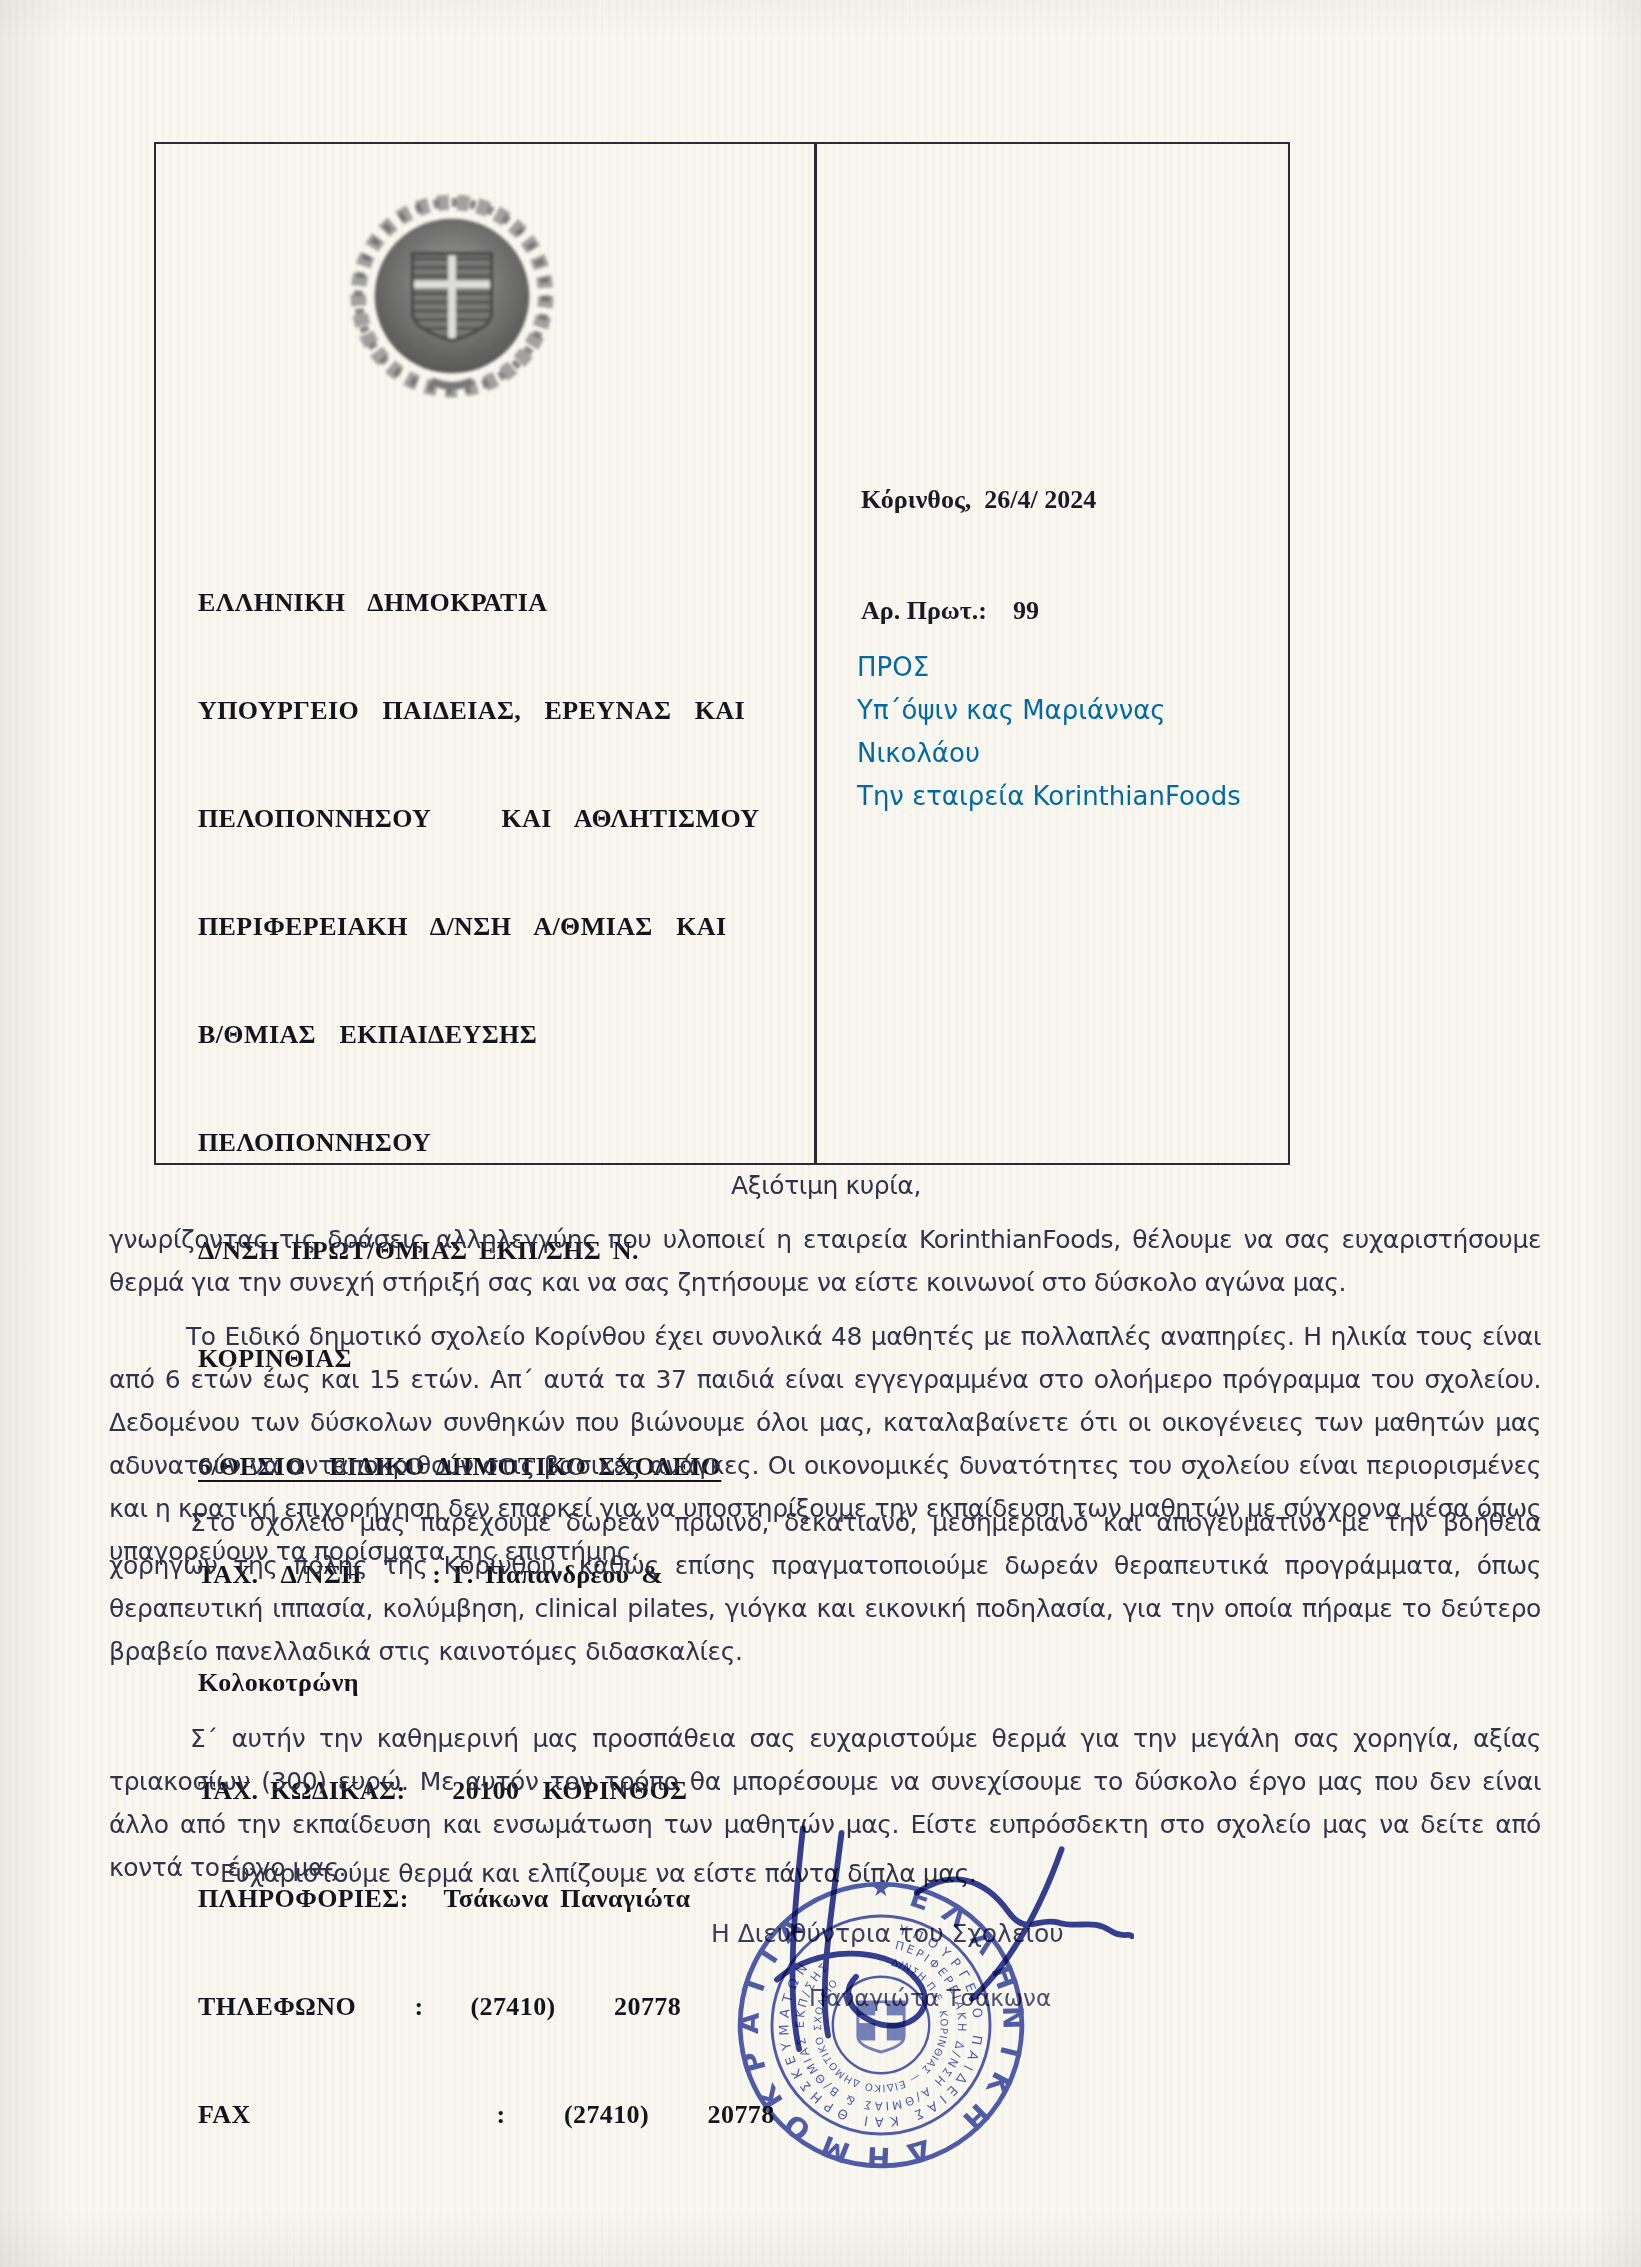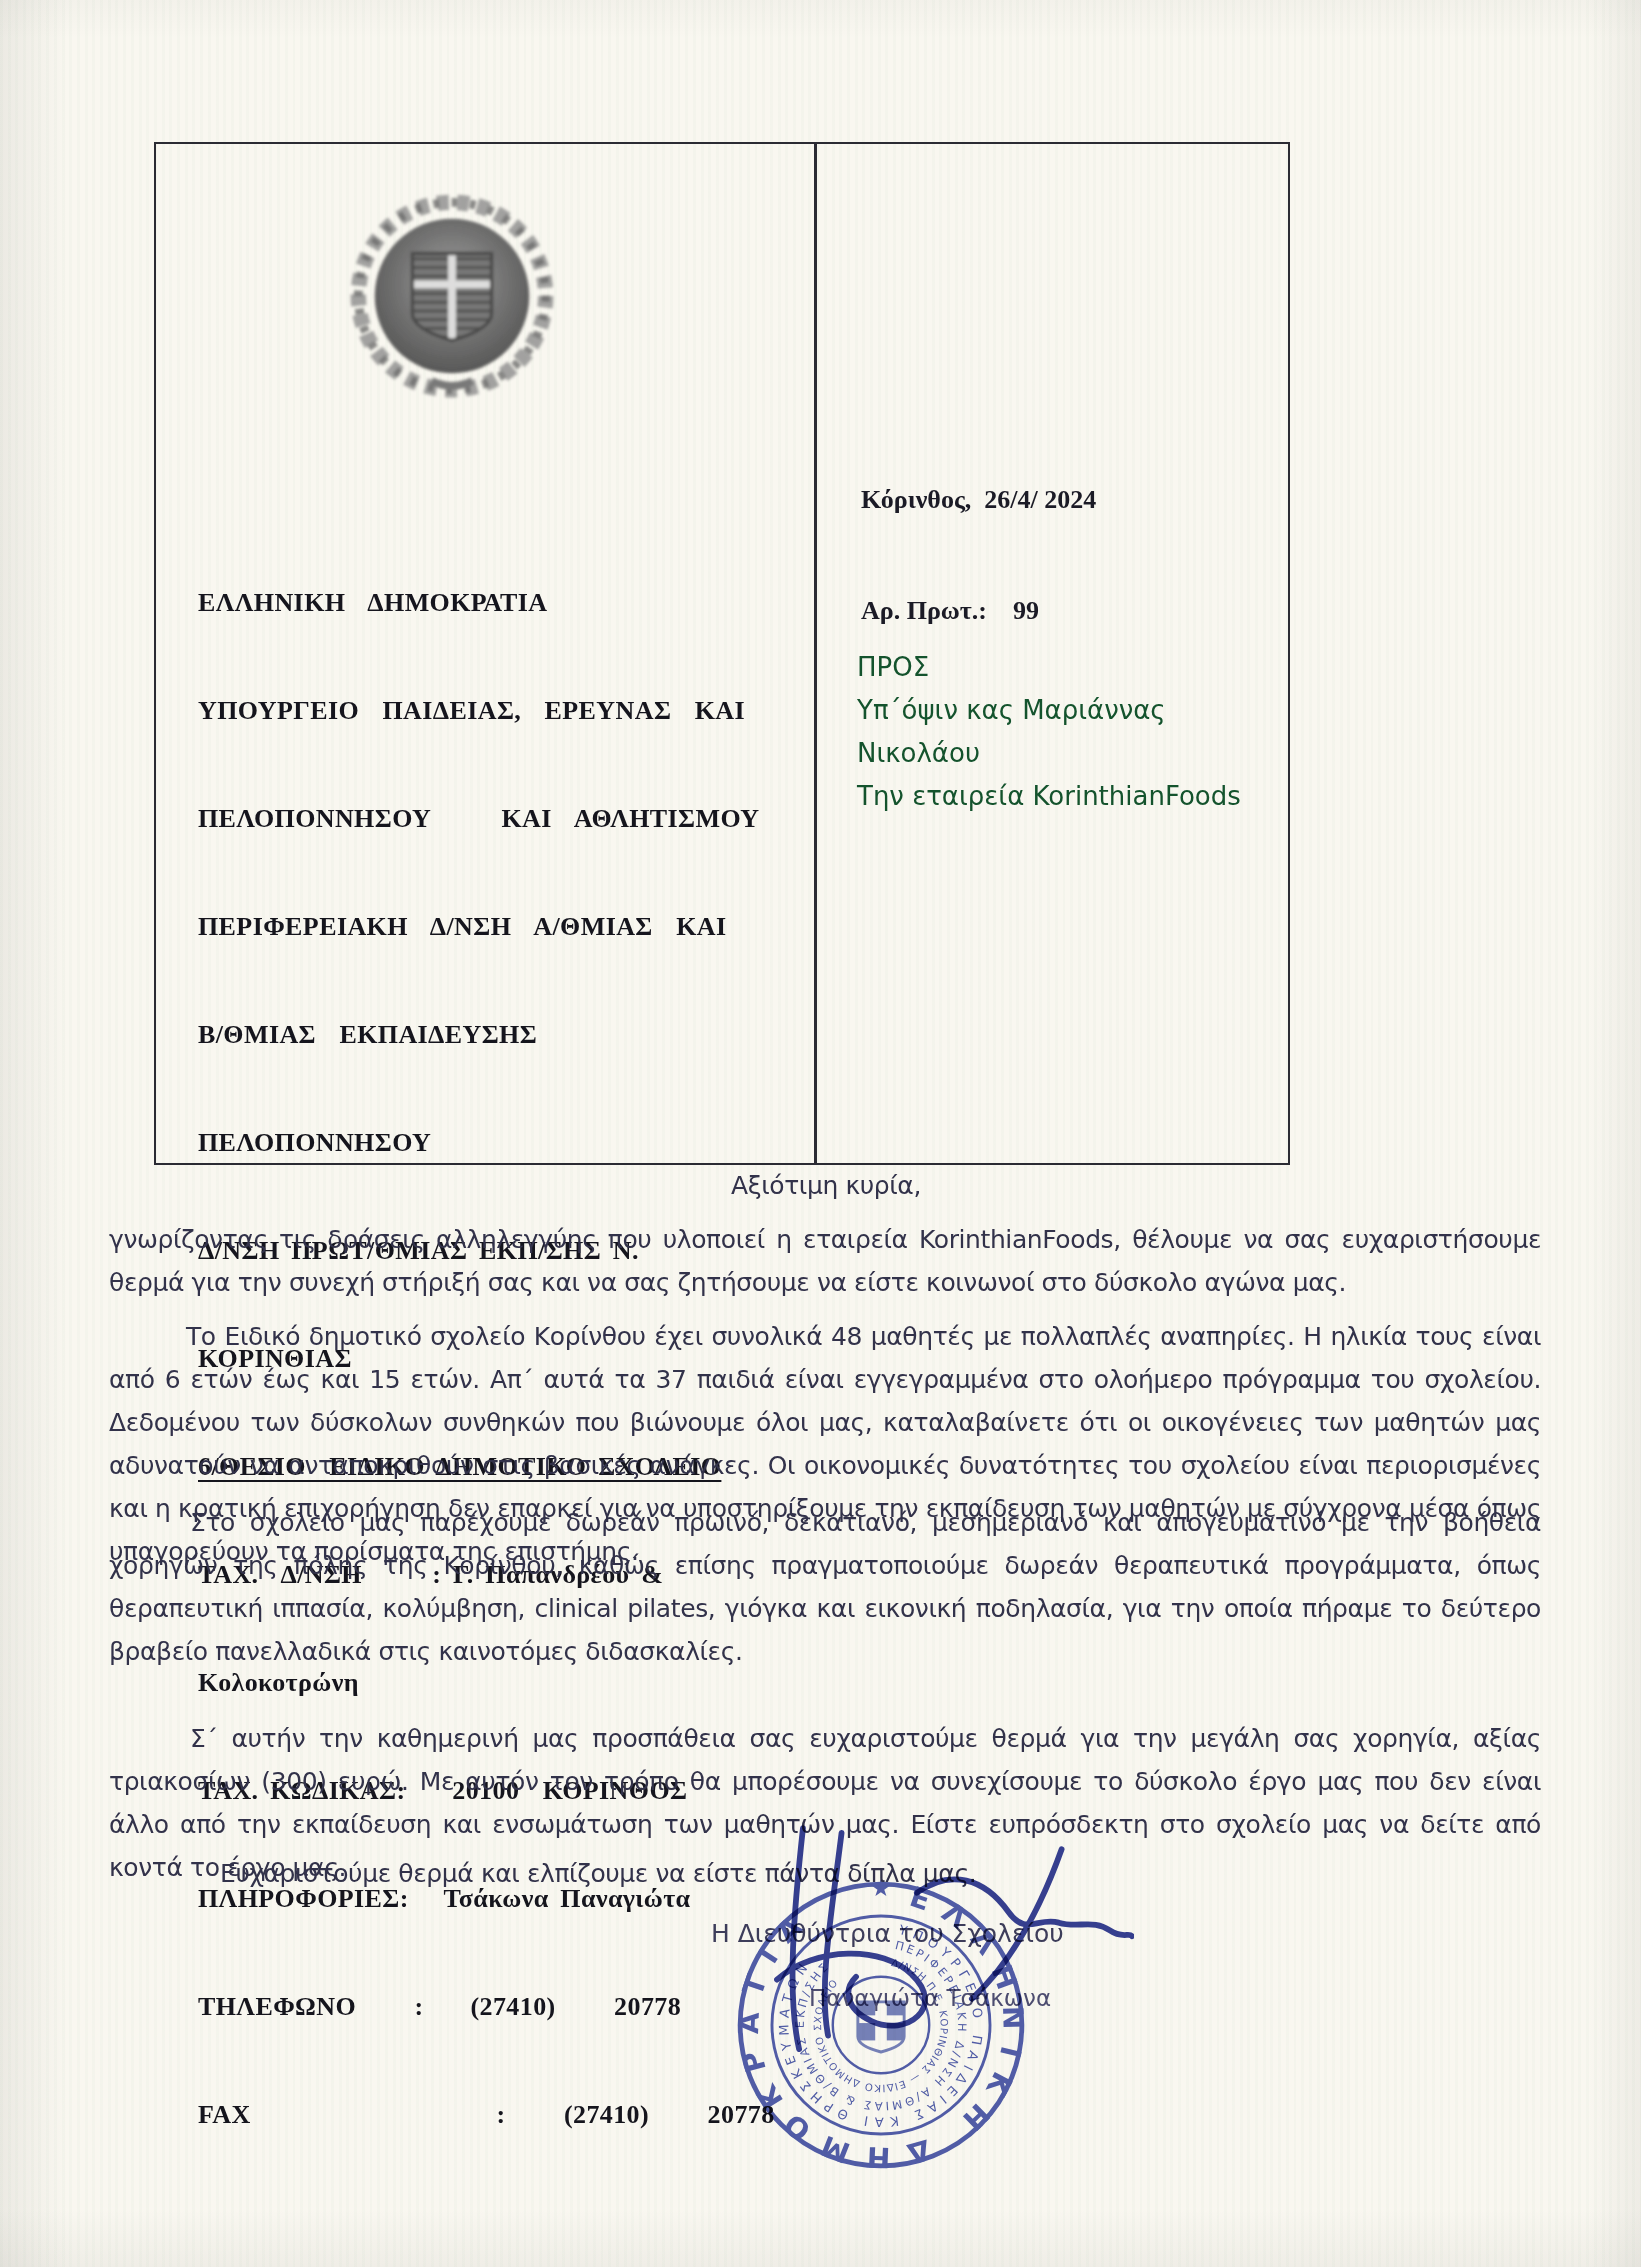--- a/index.html
+++ b/index.html
@@ -45,21 +45,21 @@
   }
 
   .date-block {
     position:absolute; left:705px; top:263px;
     font-family:"Liberation Serif","DejaVu Serif",serif;
     font-weight:bold; font-size:26px; line-height:37px;
     color:#1b1b26; white-space:pre;
   }
   .recipient-block {
     position:absolute; left:701px; top:502px;
-    font-size:26px; line-height:43px; color:#14532d;
+    font-size:26px; line-height:43px; color:#0369a1;
   }
 
   
   .body-text {
     position:absolute; left:109px; width:1432px;
     font-size:25px; line-height:43px; letter-spacing:-0.4px;
     text-align:justify; color:#32324a;
   }
   .salutation { top:1164px; left:150px; width:1352px; text-align:center; }
   .para-0 { top:1218px; }

